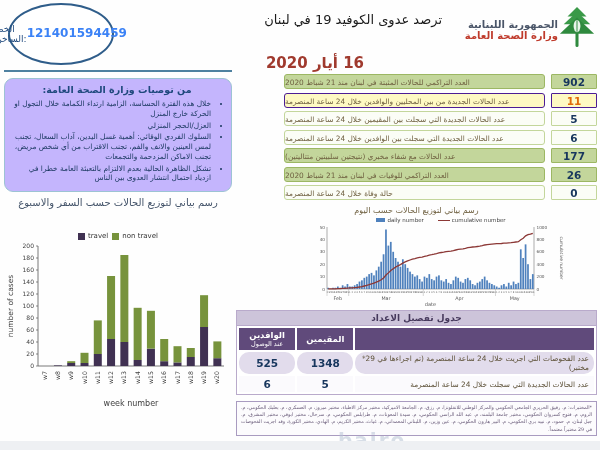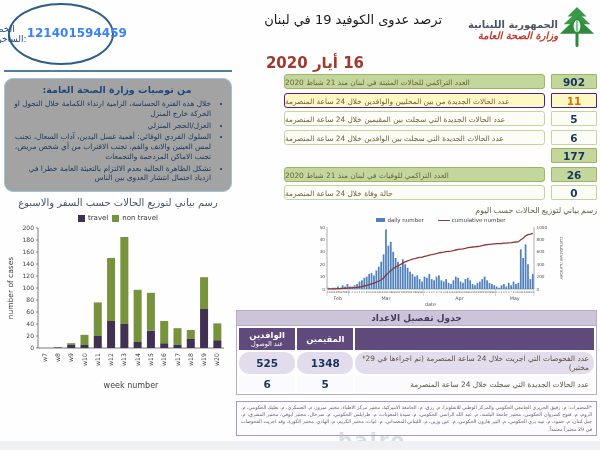--- a/index.html
+++ b/index.html
@@ -9,47 +9,47 @@
   .hotline{position:absolute;left:8px;top:3px;width:102px;height:58px;border:2px solid #2f5d8a;
            border-radius:50%;display:flex;flex-direction:row;align-items:center;justify-content:center;
            background:#fff;}
   .hotline .lbl{font-size:9px;color:#1f497d;}
   .hotline .num{font-size:12px;font-weight:bold;color:#3b82f6;line-height:1.15;}
   .main-title{position:absolute;right:158px;top:12px;width:290px;text-align:right;direction:rtl;
               font-size:13px;color:#1a1a1a;}
   .logo{position:absolute;right:4px;top:6px;display:flex;flex-direction:row-reverse;align-items:center;gap:0;}
   .logo .txt{text-align:right;direction:rtl;}
   .logo .l1{font-size:10px;font-weight:bold;color:#4a5568;letter-spacing:.5px;}
-  .logo .l2{font-size:10px;font-weight:bold;color:#bf3a2b;letter-spacing:.5px;font-style:italic;}
+  .logo .l2{font-size:10px;font-weight:bold;color:#bf3a2b;letter-spacing:.5px;}
   .date{position:absolute;left:235px;top:54px;width:160px;text-align:center;direction:rtl;
         font-size:15px;font-weight:bold;color:#a03a2e;}
   
   .left-col{position:absolute;left:4px;top:70px;width:228px;border-top:2px solid #4e81a0;padding-top:6px;}
-  .reco-box{background:#a3a3a3;border:1px solid #9dc3d4;border-radius:9px;padding:5px 8px 6px 6px;
+  .reco-box{background:#c4b5fd;border:1px solid #9dc3d4;border-radius:9px;padding:5px 8px 6px 6px;
             direction:rtl;color:#17365d;}
   .reco-box h3{margin:0 0 4px 0;text-align:center;font-size:9.5px;color:#1f497d;}
   .reco-box ul{margin:0;padding:0 12px 0 2px;list-style:disc;}
   .reco-box li{font-size:7.4px;line-height:1.32;margin-bottom:2px;text-align:right;}
   .left-caption{margin-top:5px;text-align:center;direction:rtl;font-size:10px;color:#44546a;}
-  .wlegend{display:flex;justify-content:center;gap:4px;margin-top:6px;font-size:7px;color:#333;}
+  .wlegend{display:flex;justify-content:center;gap:4px;margin-top:24px;font-size:7px;color:#333;}
   .wlegend .it{display:flex;align-items:center;gap:3px;}
   .sw{width:7px;height:7px;display:inline-block;}
   
   .stats{position:absolute;left:236px;right:3px;top:74px;direction:rtl;}
   .stat-row{display:flex;gap:6px;margin-bottom:3.5px;height:15px;}
   .stat-value{width:44px;border-radius:1px;text-align:center;font-size:10.5px;font-weight:bold;
               color:#17365d;line-height:15px;}
   .stat-label{flex:1;border-radius:3px;font-size:7.4px;color:#6e5f3f;text-align:left;
               padding:0 0;line-height:15px;white-space:nowrap;overflow:hidden;margin-left:48px;}
   .filled .stat-value,.filled .stat-label{background:#c3d69b;border:1px solid #9cb763;}
   .light .stat-value,.light .stat-label{background:#fef9c3;border:1px solid #4c1d95;}
   .outline .stat-value,.outline .stat-label{background:#fbfdf6;border:1px solid #c3d69b;}
   .accent-orange{color:#e26b0a !important;}
-  .daily-caption{position:absolute;left:236px;right:3px;top:206px;direction:rtl;
-                 font-size:8px;color:#6e5f3f;font-family:Liberation Serif, serif;}
+  .daily-caption{position:absolute;left:236px;right:3px;top:206px;text-align:center;direction:rtl;
+                 font-size:8px;color:#6e5f3f;}
   
   .daily-wrap{position:absolute;left:312px;top:217px;width:258px;}
   .dlegend{display:flex;justify-content:center;gap:14px;font-size:5.5px;color:#444;margin-bottom:1px;}
   .dlegend .it{display:flex;align-items:center;gap:2px;}
   .dlegend .bar-sw{width:9px;height:4px;background:#4f81bd;}
   .dlegend .line-sw{width:12px;height:0;border-top:1.6px solid #8c3836;}
   
   .tbl-wrap{position:absolute;left:236px;right:3px;top:310px;direction:rtl;}
   .tbl-title{background:#cdc4da;color:#46395c;font-weight:bold;font-size:9px;text-align:center;
              padding:2px 0;border:1px solid #b9aacb;border-bottom:none;}
@@ -203,20 +203,21 @@
     <div class="stat-row outline">
       <div class="stat-value">5</div>
       <div class="stat-label">عدد الحالات الجديدة التي سجلت بين المقيمين خلال 24 ساعة المنصرمة</div>
     </div>
     <div class="stat-row outline">
       <div class="stat-value">6</div>
       <div class="stat-label">عدد الحالات الجديدة التي سجلت بين الوافدين خلال 24 ساعة المنصرمة</div>
     </div>
     <div class="stat-row filled">
       <div class="stat-value">177</div>
+      <div class="stat-label">عدد الحالات مع شفاء مخبري (نتيجتين سلبيتين متتاليتين)</div>
     </div>
     <div class="stat-row filled">
       <div class="stat-value">26</div>
       <div class="stat-label">العدد التراكمي للوفيات في لبنان منذ 21 شباط 2020</div>
     </div>
     <div class="stat-row outline">
       <div class="stat-value">0</div>
       <div class="stat-label">حالة وفاة خلال 24 ساعة المنصرمة</div>
     </div>
   </div>

